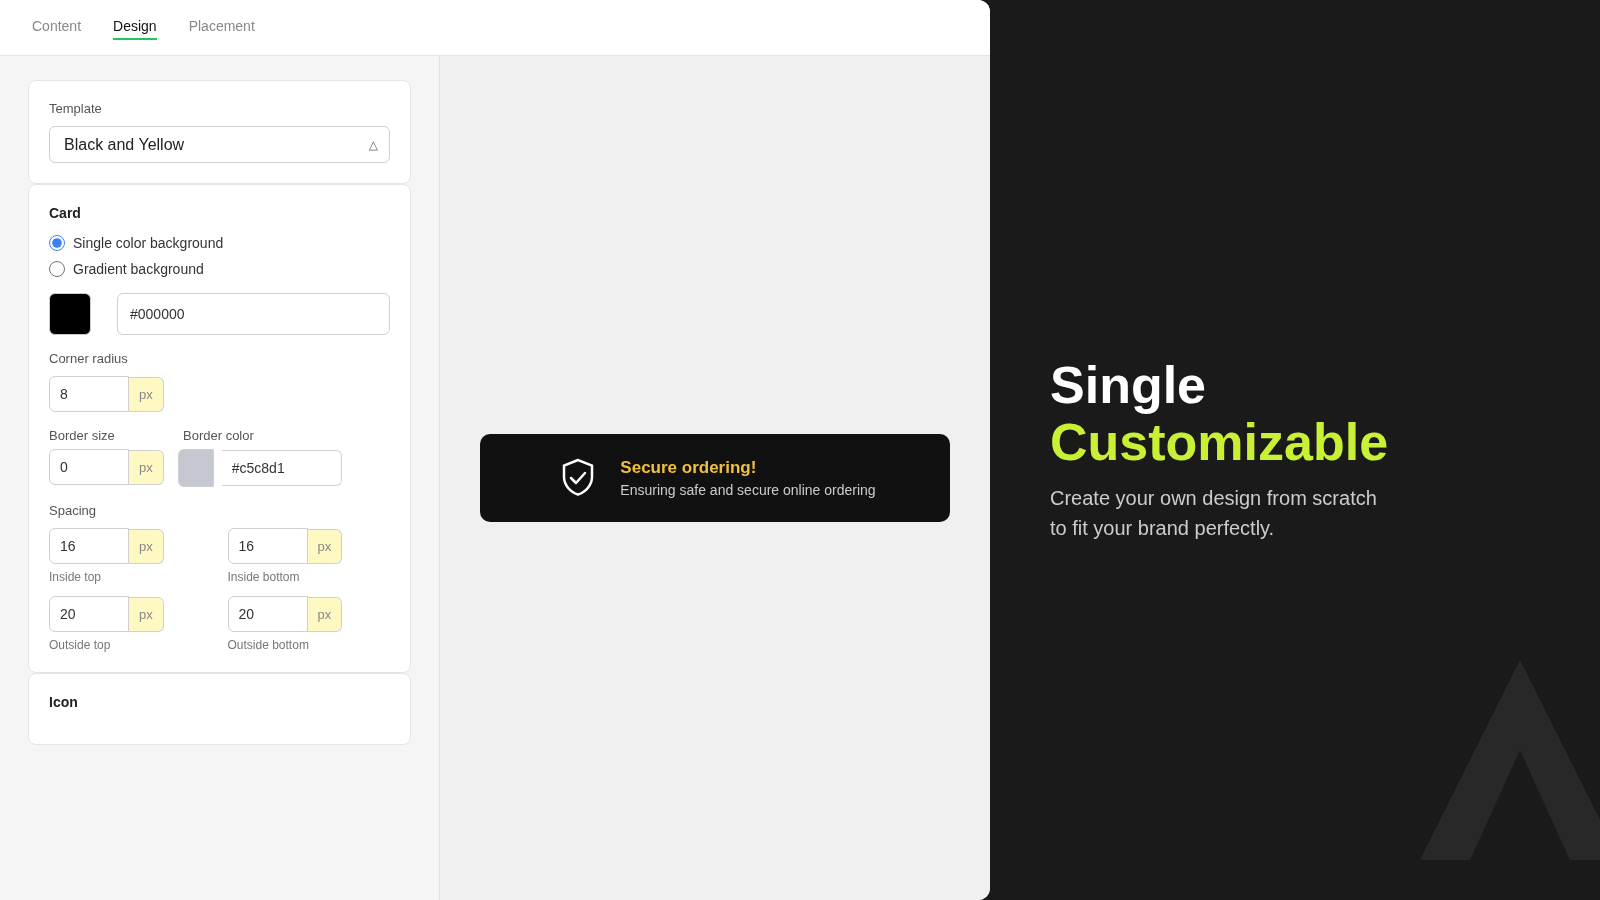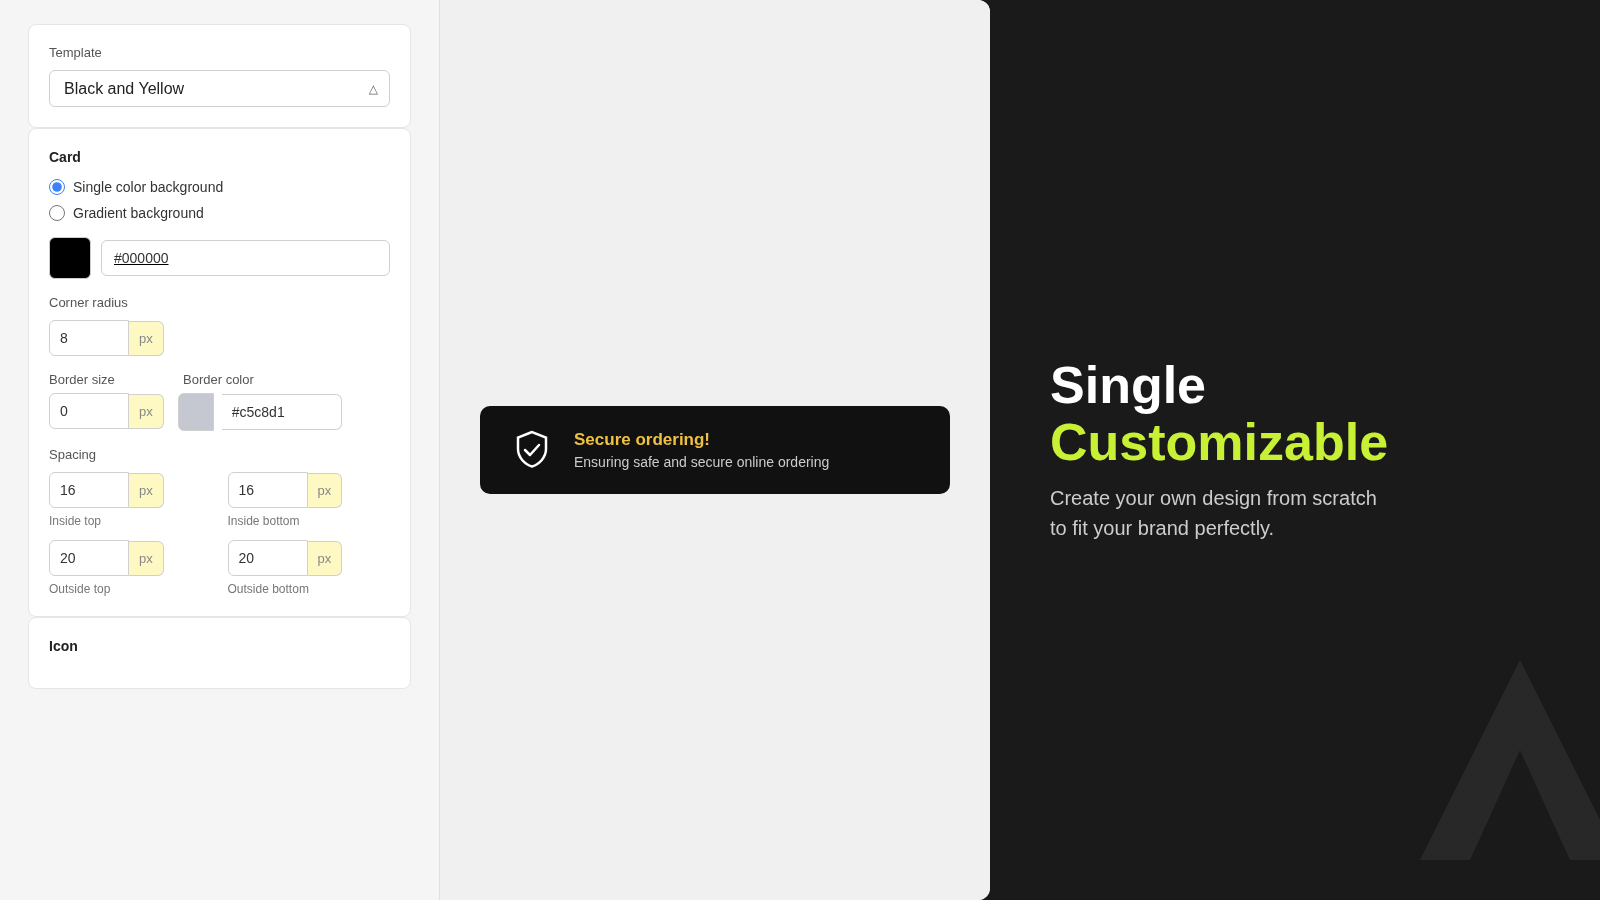--- a/index.html
+++ b/index.html
@@ -131,24 +131,22 @@
     .radio-input {
       width: 16px;
       height: 16px;
       accent-color: #3b82f6;
       cursor: pointer;
     }
 
     
     .color-row {
       display: flex;
-      align-items: center;
-      gap: 10px;
+      gap: 26px;
       margin-bottom: 16px;
-      text-decoration: underline;
     }
     .color-swatch {
       width: 42px;
       height: 42px;
       border-radius: 6px;
       border: 1px solid #ccc;
       cursor: pointer;
       flex-shrink: 0;
     }
     .color-text-input {
@@ -252,20 +250,21 @@
     
     .notif-card {
       background: #111111;
       border-radius: 10px;
       padding: 20px 28px;
       display: flex;
       align-items: center;
       gap: 18px;
       max-width: 520px;
       width: 100%;
+      justify-content: center;
     }
     .notif-icon-wrap {
       width: 48px;
       height: 48px;
       flex-shrink: 0;
       display: flex;
       align-items: center;
       justify-content: center;
     }
     .notif-icon-wrap svg {
@@ -324,20 +323,25 @@
       width: 200px;
       height: 200px;
       opacity: 0.25;
     }
   </style>
 </head>
 <body>
 
 <div class="left-panel">
 
+  <div class="tabs">
+    <div class="tab">Content</div>
+    <div class="tab active">Design</div>
+    <div class="tab">Placement</div>
+  </div>
 
   <div class="content-area">
 
     <div class="settings-panel">
 
       <div class="section-card">
         <div class="section-label">Template</div>
         <div class="select-wrapper">
           <select class="template-select">
             <option>Black and Yellow</option>

